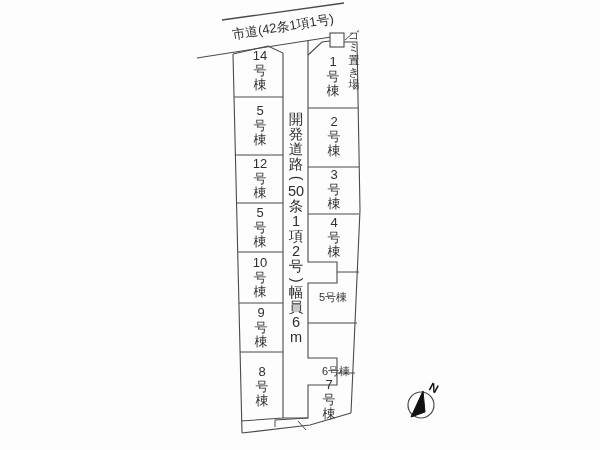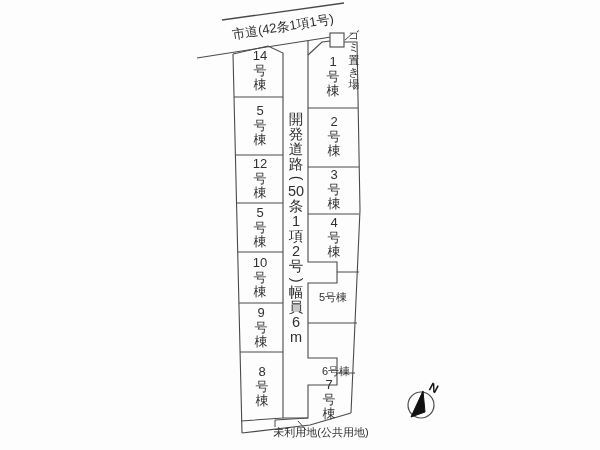--- a/index.html
+++ b/index.html
@@ -137,15 +137,14 @@
       <div>棟</div>
     </div>
   <div class="lbl h-label" style="left:333px;top:297px;">5号棟</div>
   <div class="lbl h-label" style="left:336px;top:343px;margin-top:28px;">6号棟</div>
   <div class="lbl v-label" style="left:329px;top:400px;">
       <div>7</div>
       <div>号</div>
       <div>棟</div>
     </div>
 
-  <div class="lbl h-label" style="left:321px;top:432px;">未利用地(公共用地)</div>
 
 </div>
 
 </body></html>

